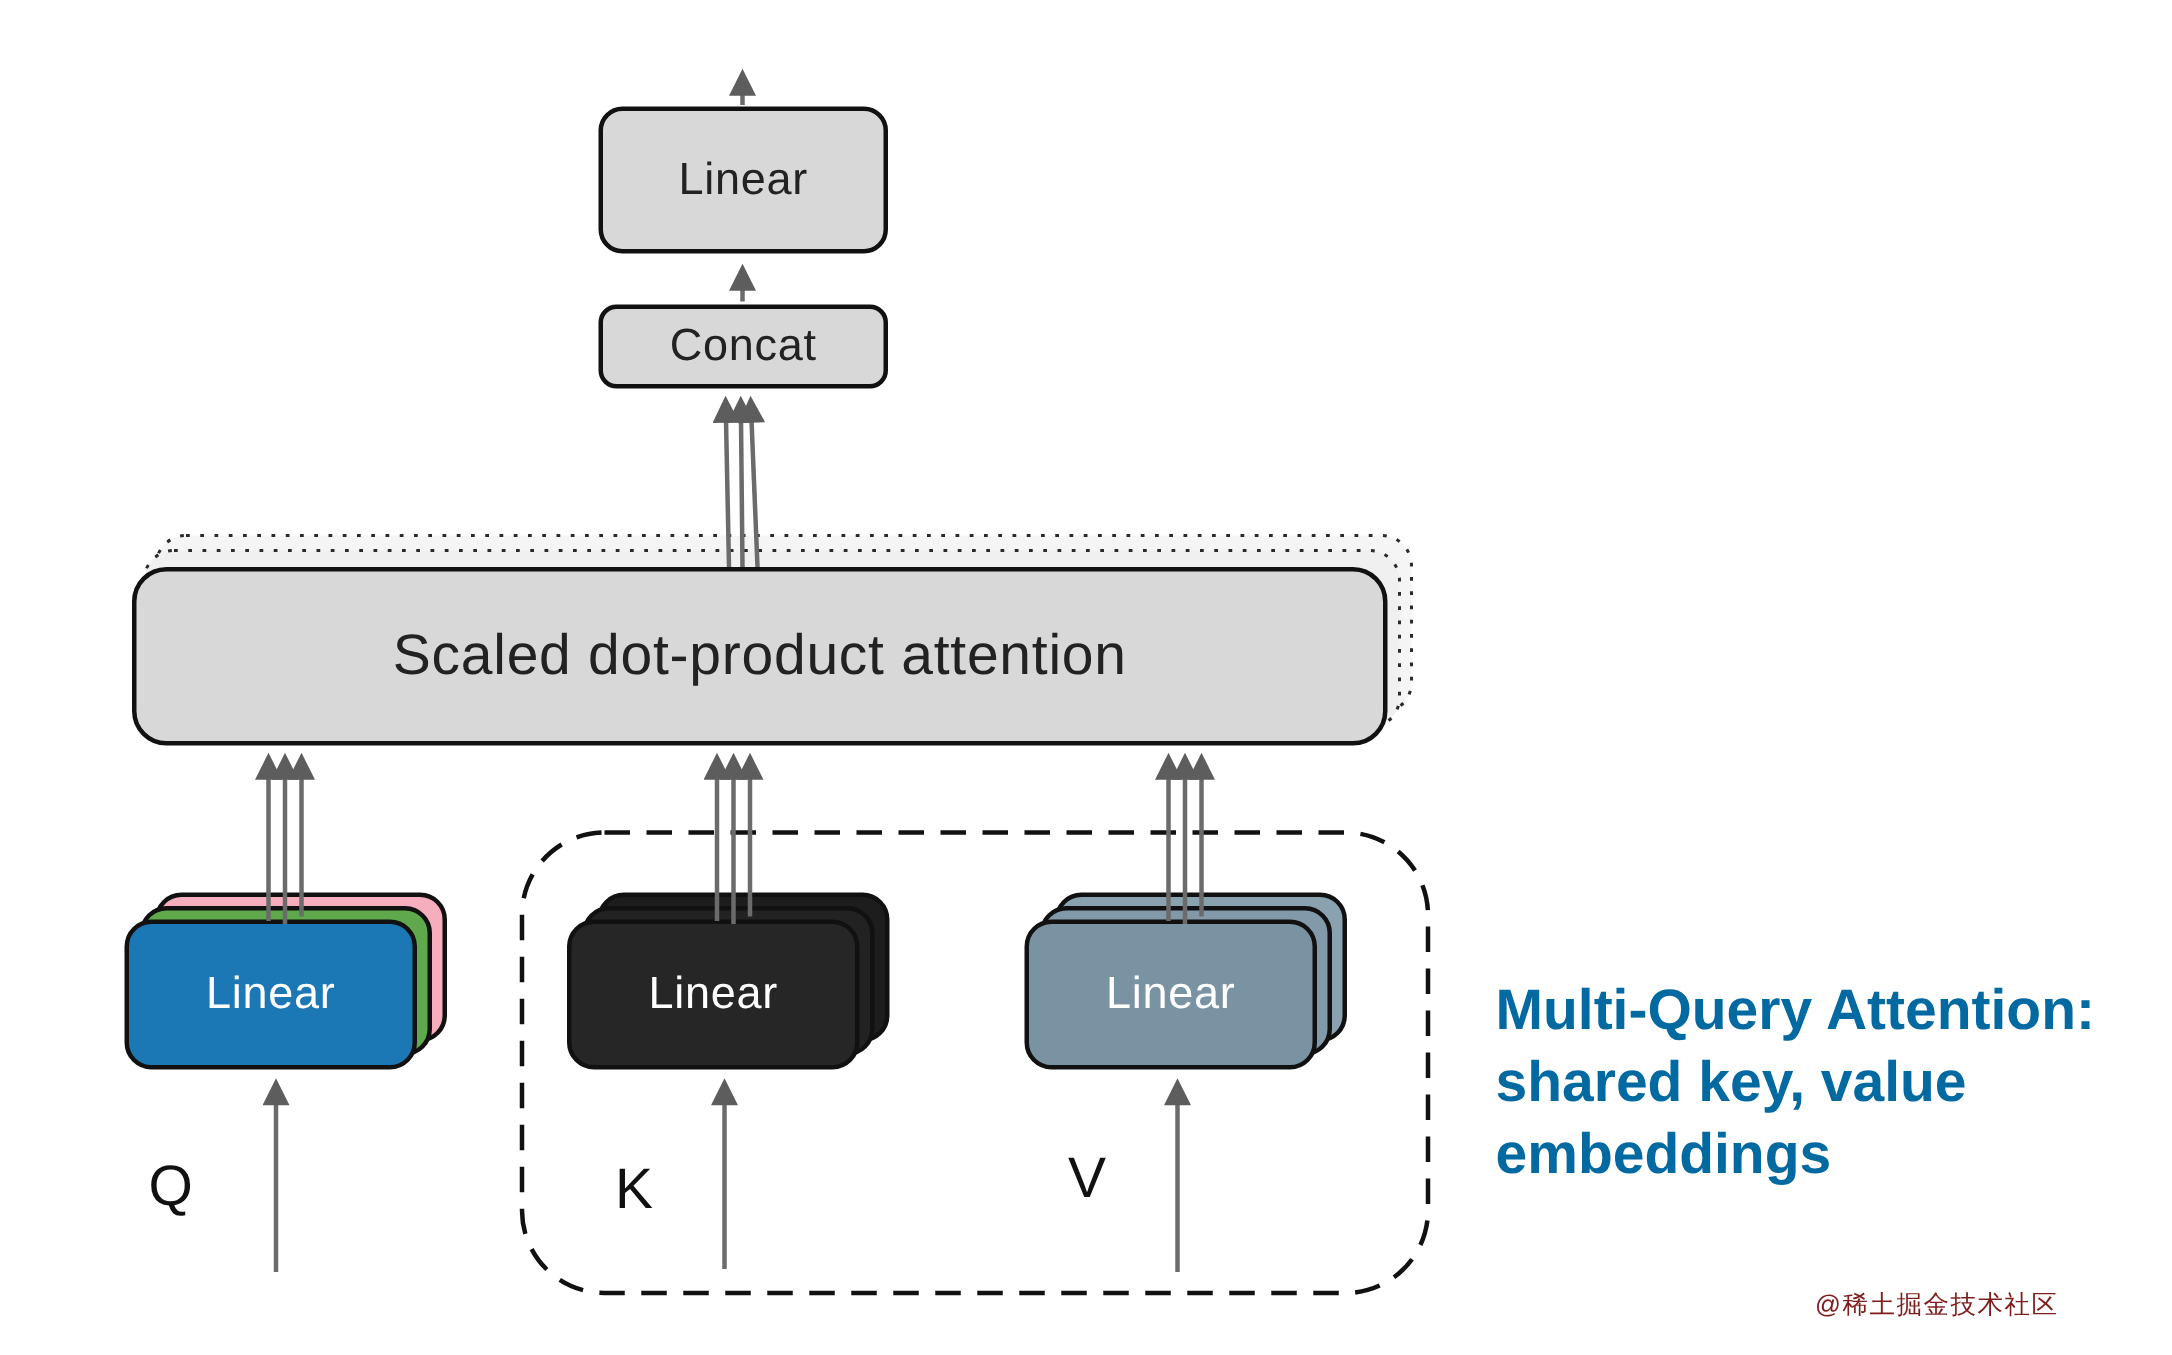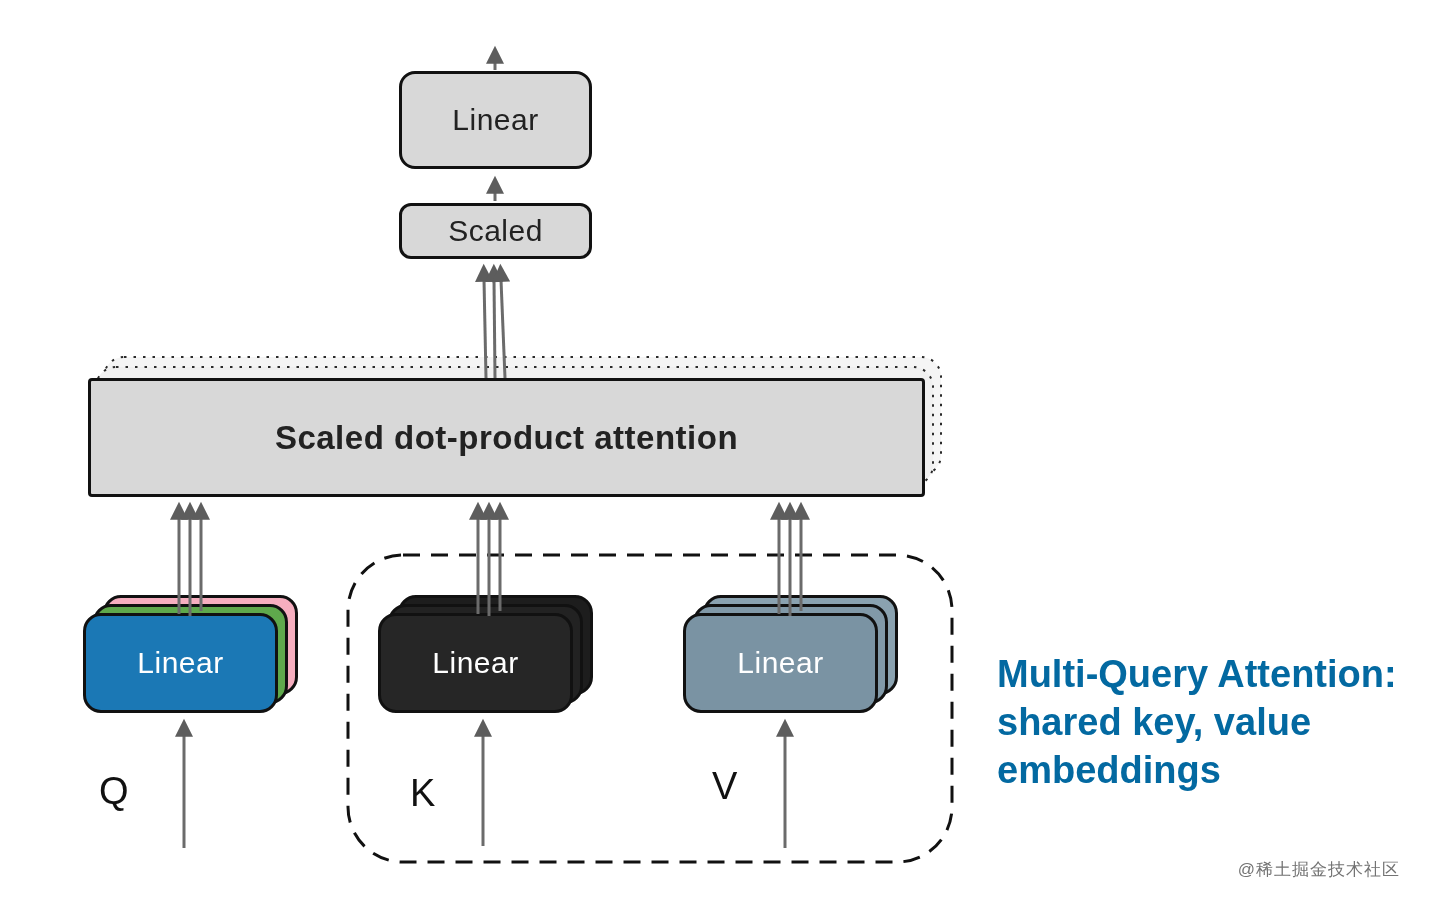--- a/index.html
+++ b/index.html
@@ -8,34 +8,34 @@
     font-family:"Liberation Sans", sans-serif;
   }
   svg.layer{position:absolute;left:0;top:0;width:1448px;height:903px;pointer-events:none;}
   #svg-back{z-index:1;}
   .box{
     position:absolute;box-sizing:border-box;border:3px solid #111;
     display:flex;align-items:center;justify-content:center;
     z-index:2;color:#222;
   }
   .graybox{background:#d8d8d8;border-radius:16px;font-size:30px;letter-spacing:0.5px;}
-  .attn{border-radius:4px;font-size:33px;letter-spacing:0.5px;font-weight:bold;}
+  .attn{border-radius:23px;font-size:38px;letter-spacing:0.5px;}
   .stackbox{border-radius:18px;z-index:2;}
   .stack-label{color:#fff;font-size:30px;letter-spacing:0.5px;}
   .qkv{
     position:absolute;z-index:2;color:#111;font-size:38px;letter-spacing:1px;
   }
   #caption{
     position:absolute;left:997px;top:650px;width:440px;z-index:2;
     font-size:38px;font-weight:700;color:#0369a1;line-height:48px;
     white-space:pre-line;letter-spacing:0px;
   }
   #watermark{
     position:absolute;left:1210px;top:858px;width:218px;z-index:2;
-    text-align:center;color:#737373;font-size:17px;letter-spacing:1px;
+    text-align:left;color:#7f1d1d;font-size:17px;letter-spacing:1px;
   }
   #svg-arrows{z-index:3;}
   .arrow{stroke:#6b6b6b;stroke-width:3;fill:none;}
   .outline-dashed{fill:none;stroke:#111;stroke-width:3;stroke-dasharray:17 11;}
 </style>
 </head>
 <body>
 
 <div id="stage">
 
@@ -43,21 +43,21 @@
     <rect x="104" y="357" width="837" height="118" rx="20" fill="#f5f5f5" stroke="#2a2a2a" stroke-width="2" stroke-dasharray="2.5 7"></rect>
     <rect x="96" y="367" width="837" height="118" rx="20" fill="#f0f0f0" stroke="#2a2a2a" stroke-width="2" stroke-dasharray="2.5 7"></rect>
     <rect x="348" y="555" width="604" height="307" rx="55" class="outline-dashed"></rect>
   </svg>
 
   <div class="box graybox" style="left:399px;top:71px;width:193px;height:98px;">
     <span>Linear</span>
   </div>
 
   <div class="box graybox" style="left:399px;top:203px;width:193px;height:56px;border-radius:12px;">
-    <span>Scaled</span>
+    <span>Concat</span>
   </div>
 
   <div class="box graybox attn" style="left:88px;top:378px;width:837px;height:119px;">
     <span>Scaled dot-product attention</span>
   </div>
 
   <div class="box stackbox" style="left:103px;top:595px;width:195px;height:100px;background:#f6aebf;"></div>
   <div class="box stackbox" style="left:93px;top:604px;width:195px;height:100px;background:#5fa94c;"></div>
   <div class="box stackbox" style="left:83px;top:613px;width:195px;height:100px;background:#1b78b5;">
     <span class="stack-label">Linear</span>

